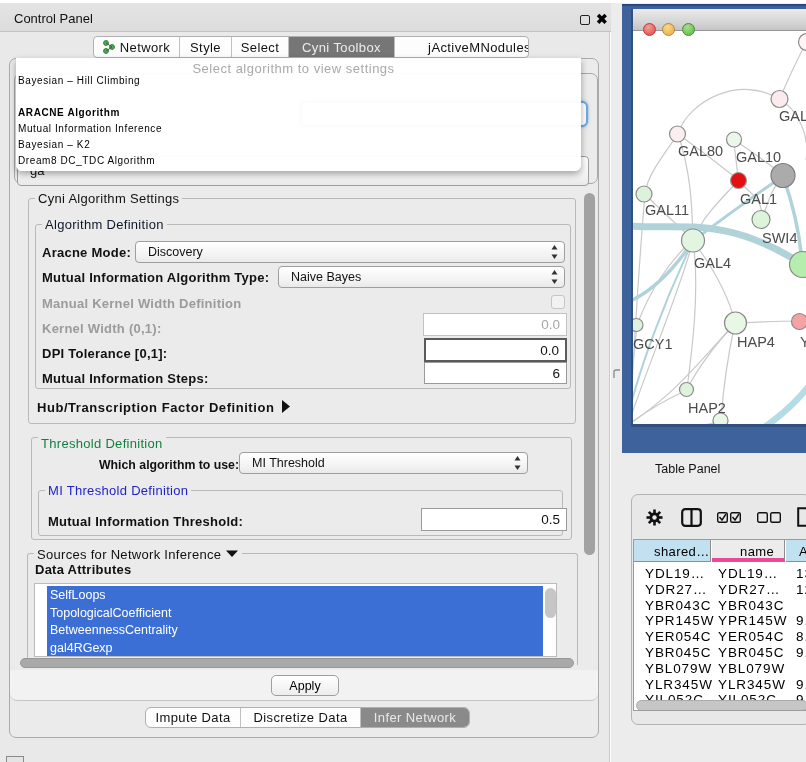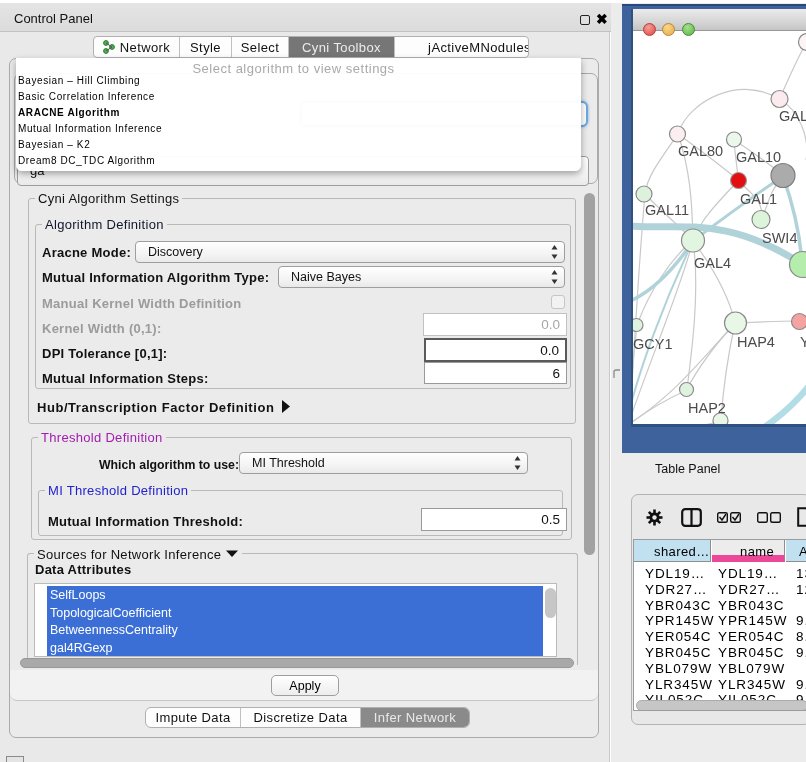--- a/index.html
+++ b/index.html
@@ -109,21 +109,21 @@
   <div class="field" style="left:424px;top:338px;width:143px;height:24px;border:2px solid #5a5a5a;">0.0</div>
   <div class="lblb" style="left:42px;top:371px;">Mutual Information Steps:</div>
   <div class="field" style="left:424px;top:362px;width:143px;height:22px;">6</div>
 
   <div class="lblb" style="left:37px;top:400px;font-size:13px;letter-spacing:0.55px;">Hub/Transcription Factor Definition</div>
   <svg class="abs" style="left:280px;top:399px;" width="12" height="15">
       <path d="M2 1 L10 7.5 L2 14 Z" fill="#111"></path>
     </svg>
 
   <div class="grp" style="left:31px;top:437px;width:541px;height:103px;">
-      <span class="cap" style="color:#a21caf;">Threshold Definition</span>
+      <span class="cap" style="color:#15803d;margin-top:6px;">Threshold Definition</span>
     </div>
   <div class="lblb" style="left:99px;top:458px;font-size:12.3px;letter-spacing:0;">Which algorithm to use:</div>
   <div class="combo" style="left:239px;top:452px;width:289px;height:22px;">
       <span class="tx">MI Threshold</span>
       <svg class="ar" height="16">
         <path d="M3.5 1 L6.5 5.5 L0.5 5.5 Z" fill="#333"></path>
         <path d="M3.5 15 L6.5 10.5 L0.5 10.5 Z" fill="#333"></path>
       </svg>
     </div>
   <div class="grp" style="left:38px;top:490px;width:525px;height:46px;">
@@ -147,21 +147,20 @@
   <div class="abs" style="left:584px;top:193px;width:11px;height:362px;background:#a2a2a2;border-radius:6px;"></div>
   <div class="abs" style="left:20px;top:658px;width:554px;height:10px;background:#a9a9a9;border:1px solid #979797;border-radius:6px;"></div>
 
   <div class="abs" style="left:10px;top:670px;width:588px;height:31px;background:#f2f2f2;border-bottom:1px solid #c6c6c6;border-bottom-left-radius:7px;border-bottom-right-radius:7px;"></div>
   <div class="abs" style="left:271px;top:675px;width:68px;height:21px;background:linear-gradient(#ffffff,#ededed);border:1px solid #9e9e9e;border-radius:5px;text-align:center;font-size:12.5px;padding-top:3px;">Apply</div>
 </div>
 
 <div class="abs" id="popup">
   <div class="hd">Select algorithm to view settings</div>
   <div class="it" style="top:17px;">Bayesian – Hill Climbing</div>
-  <div class="it" style="top:33px;">Basic Correlation Inference</div>
   <div class="it" style="top:49px;font-weight:bold;">ARACNE Algorithm</div>
   <div class="it" style="top:65px;">Mutual Information Inference</div>
   <div class="it" style="top:81px;">Bayesian – K2</div>
   <div class="it" style="top:97px;">Dream8 DC_TDC Algorithm</div>
 </div>
 
 <div class="seg abs" id="bottabs">
   <div class="tb" style="width:95px;">Impute Data</div>
   <div class="tb" style="width:120px;">Discretize Data</div>
   <div class="tb sel" style="width:108px;">Infer Network</div>
@@ -282,21 +281,21 @@
   <svg class="abs" style="left:757px;top:512px;" width="24" height="11" viewBox="0 0 24 11">
     <rect x="0.7" y="0.7" width="9.6" height="9.6" rx="1.5" fill="none" stroke="#111" stroke-width="1.4"></rect>
     <rect x="13.7" y="0.7" width="9.6" height="9.6" rx="1.5" fill="none" stroke="#111" stroke-width="1.4"></rect>
   </svg>
   <svg class="abs" style="left:797px;top:507px;" width="14" height="20" viewBox="0 0 14 20">
     <path d="M1.2 1.2 L9 1.2 L13 5.5 L13 18.8 L1.2 18.8 Z" fill="none" stroke="#111" stroke-width="2"></path>
   </svg>
   
   <div class="abs" style="left:633px;top:539px;width:173px;height:172px;border:1px solid #9c9c9c;border-right:none;background:#fff;overflow:hidden;">
     <div class="abs" style="left:0;top:0;width:77px;height:22px;background:#c2e1f0;border-right:1px solid #8e8e8e;border-bottom:1px solid #8e8e8e;font-size:13px;letter-spacing:0.4px;padding:4px 0 0 20px;">shared…</div>
-    <div class="abs" style="left:78px;top:0;width:73px;height:22px;background:#ececec;border-right:1px solid #8e8e8e;border-bottom:7px solid #ec4899;font-size:13px;letter-spacing:0.4px;padding:4px 0 0 28px;">name</div>
+    <div class="abs" style="left:78px;top:0;width:73px;height:22px;background:#ececec;border-right:1px solid #8e8e8e;border-bottom:4px solid #ec4899;font-size:13px;letter-spacing:0.4px;padding:4px 0 0 28px;">name</div>
     <div class="abs" style="left:152px;top:0;width:40px;height:22px;background:#c2e1f0;border-bottom:1px solid #8e8e8e;font-size:13px;letter-spacing:0.4px;padding:4px 0 0 13px;">A</div>
     <div class="abs" style="left:11px;top:26px;font-size:13.5px;letter-spacing:0.9px;color:#000;line-height:15.8px;">YDL19…<br>YDR27…<br>YBR043C<br>YPR145W<br>YER054C<br>YBR045C<br>YBL079W<br>YLR345W<br>YIL052C</div>
     <div class="abs" style="left:84px;top:26px;font-size:13.5px;letter-spacing:0.9px;color:#000;line-height:15.8px;">YDL19…<br>YDR27…<br>YBR043C<br>YPR145W<br>YER054C<br>YBR045C<br>YBL079W<br>YLR345W<br>YIL052C</div>
     <div class="abs" style="left:162px;top:26px;font-size:13.5px;letter-spacing:0.9px;color:#000;line-height:15.8px;">13.0<br>12.6<br><br>9.2<br>8.7<br>9.4<br><br>9.1<br>9.3</div>
     <div class="abs" style="left:2px;top:160px;width:172px;height:11px;background:#c6c6c6;border:1px solid #ababab;border-radius:6px;"></div>
   </div>
 </div>
 
 <svg class="abs" style="left:612px;top:368px;" width="10" height="12">
     <path d="M2 10 L2 4 Q2 2 4 2 L8 2" fill="none" stroke="#8a8a8a" stroke-width="1.3"></path>

